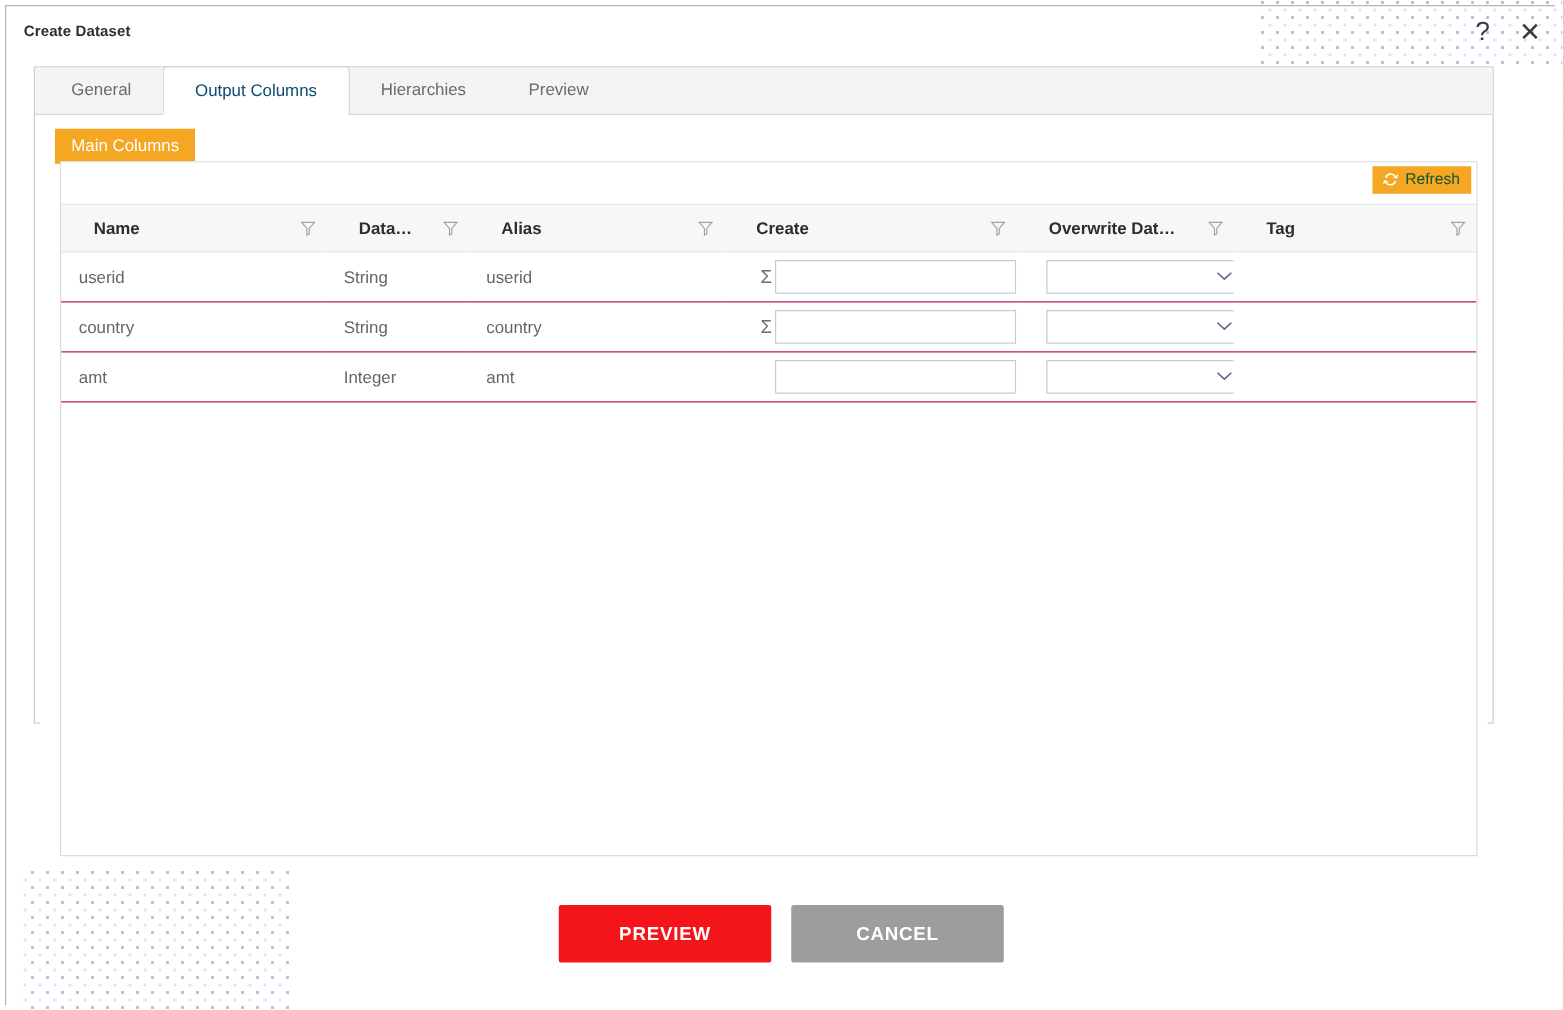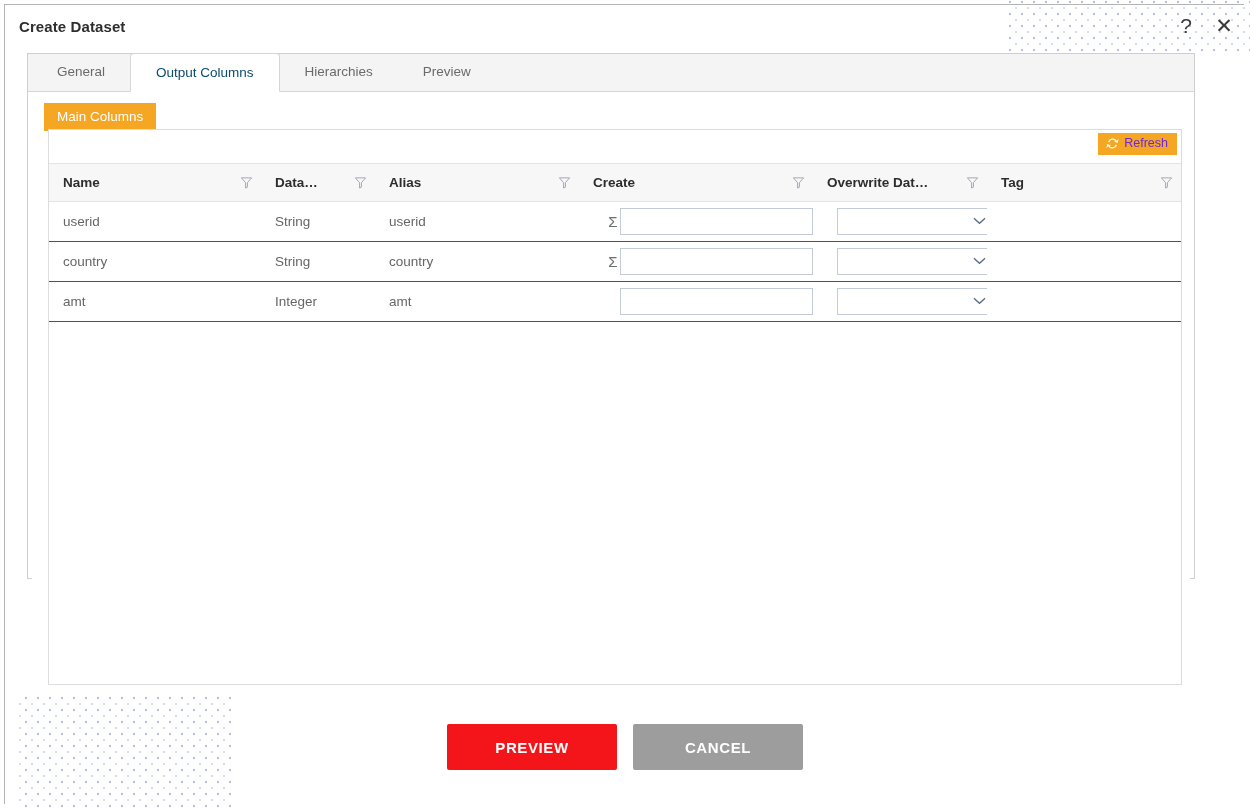--- a/index.html
+++ b/index.html
@@ -51,21 +51,21 @@
   #titlebar {
     position: absolute;
     left: 0; top: 0;
     width: 1240px;
     height: 44px;
   }
   #dialog-title {
     position: absolute;
     left: 14px;
     top: 13px;
-    font-size: 15px;
+    font-size: 12px;
     font-weight: bold;
     color: #2e2e2e;
     letter-spacing: 0.1px;
   }
   #title-actions {
     position: absolute;
     right: 8px;
     top: 8px;
     display: flex;
     gap: 12px;
@@ -175,21 +175,21 @@
     position: relative;
     height: 33px;
     background: #ffffff;
     border-bottom: 1px solid #e4e4e4;
   }
   #refresh-button {
     position: absolute;
     right: 4px;
     top: 3px;
     background: #f5a623;
-    color: #6d28d9;
+    color: #14532d;
     font-size: 12.5px;
     padding: 4px 9px 5px 8px;
     border: none;
     cursor: pointer;
     display: flex;
     align-items: center;
     gap: 5px;
     font-family: "Liberation Sans", sans-serif;
     line-height: 1;
   }
@@ -214,20 +214,21 @@
     box-sizing: border-box;
     overflow: hidden;
     white-space: nowrap;
   }
   .th-inner {
     display: flex;
     align-items: center;
     justify-content: space-between;
     height: 100%;
     padding-right: 8px;
+    margin-left: 12px;
   }
   .th-label { overflow: hidden; text-overflow: ellipsis; white-space: nowrap; }
   .filter-icon { flex: 0 0 auto; margin-left: 6px; cursor: pointer; display: flex; }
   .filter-icon svg { display: block; }
 
   #columns-table tbody td {
     height: 40px;
     border-bottom: 1px solid #be185d;
     font-size: 13.5px;
     color: #666666;

